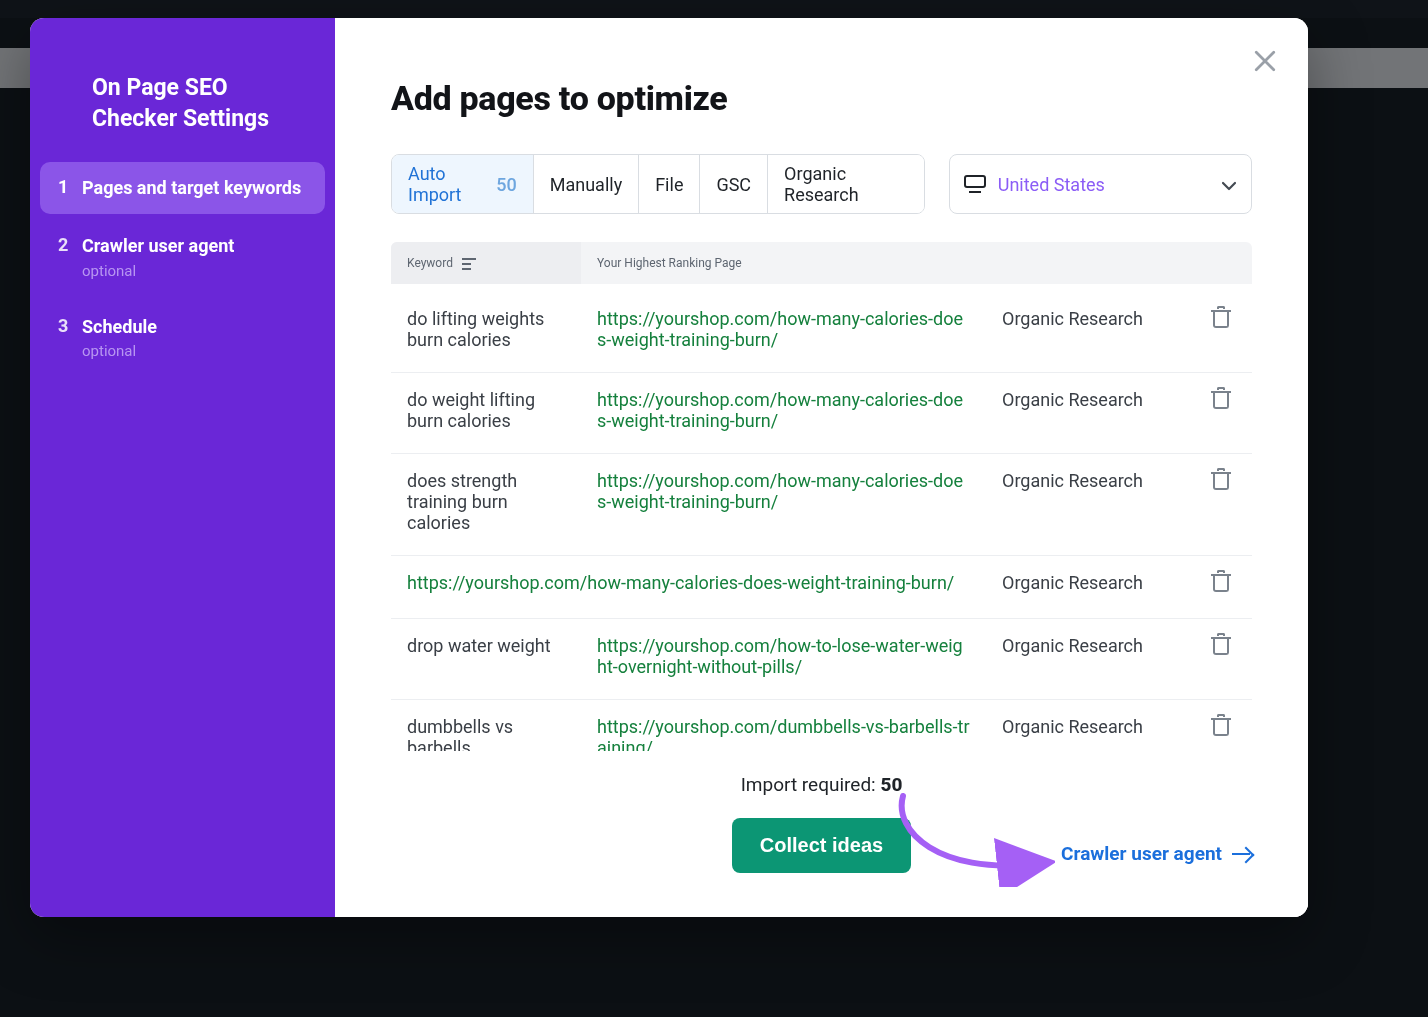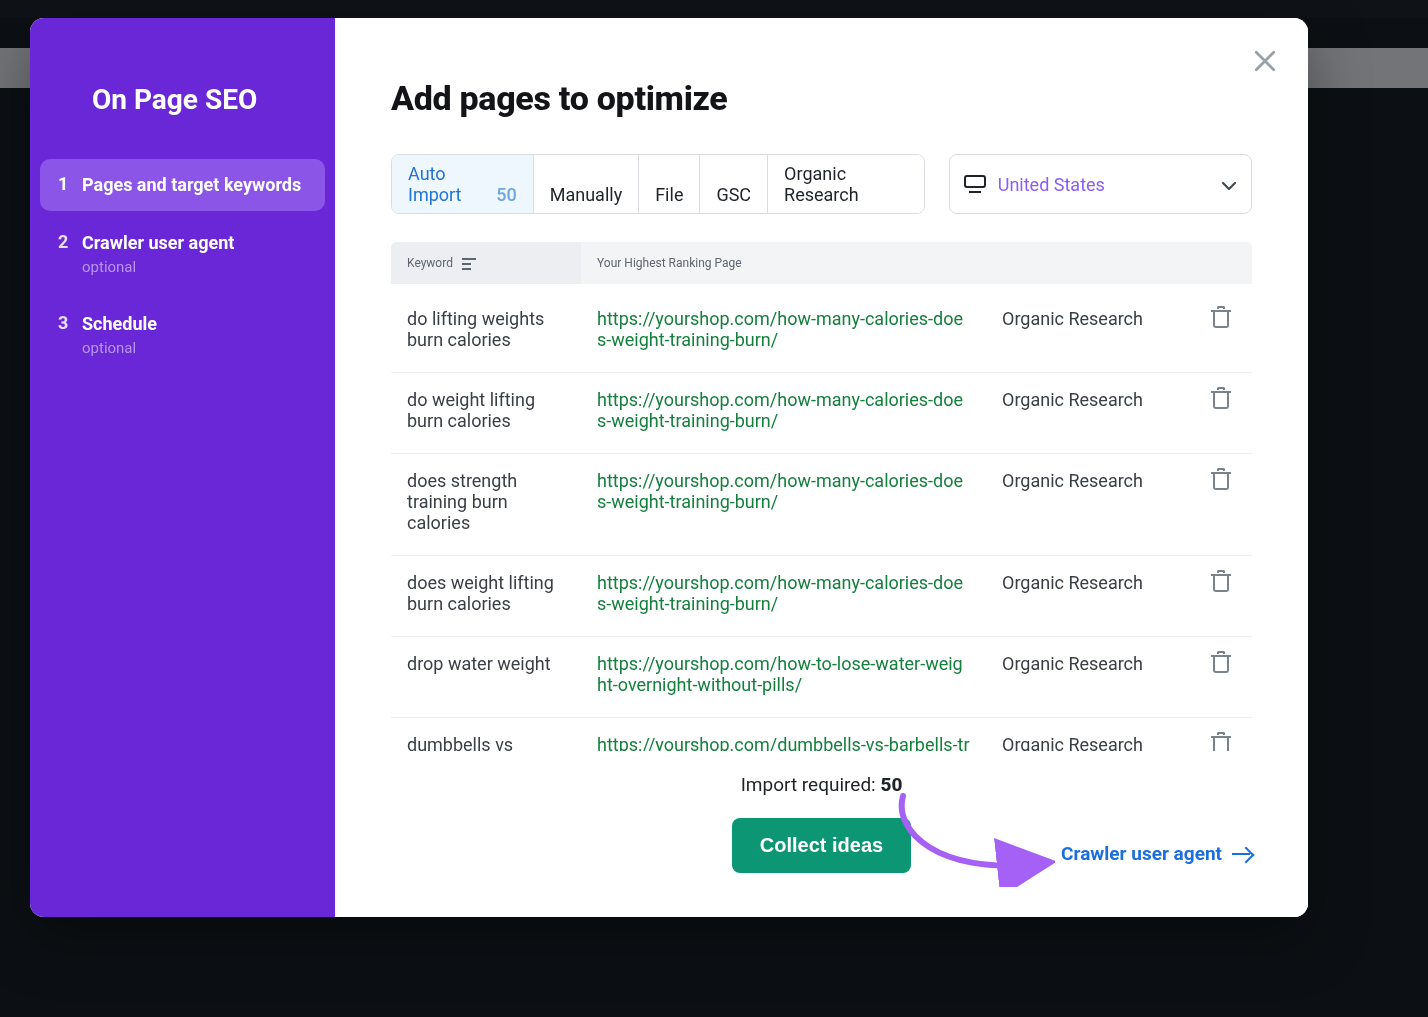--- a/index.html
+++ b/index.html
@@ -40,26 +40,25 @@
 
   
   .sidebar {
     width: 305px;
     background: #6b27d8;
     background: linear-gradient(#6a27d7,#6a27d7);
     color: #fff;
     padding: 54px 0 32px 0;
   }
   .sidebar-title {
-    font-size: 28px;
+    font-size: 23px;
     font-weight: 700;
     line-height: 1.35;
-    padding: 0 38px 40px 62px;
+    padding: 0 38px 28px 62px;
     text-indent: 0;
-    margin-top: 9px;
   }
   .sidebar-title span { display:block; }
   .step-list { padding: 0 10px; }
   .step {
     display: flex;
     padding: 14px 16px 14px 18px;
     border-radius: 10px;
     margin-bottom: 6px;
   }
   .step.active {
@@ -129,21 +128,21 @@
     border-radius: 8px;
     overflow: hidden;
   }
   .tab {
     padding: 8px 16px;
     font-size: 18px;
     color: #1f2328;
     border-right: 1px solid #d9dde2;
     background: #fff;
     cursor: pointer;
-    display:flex; align-items:flex-end; gap:8px;
+    display:flex; align-items:center; gap:8px;
   }
   .tab:last-child { border-right: none; }
   .tab.active {
     background: #eef6fe;
     color: #2173d6;
   }
   .tab .count {
     color: #7f8a97;
     font-weight: 500;
   }
@@ -298,20 +297,21 @@
   <div class="backdrop-top"></div>
   <div class="backdrop-graybar"></div>
   <div class="backdrop-overlay"></div>
 </div>
 
 <div class="modal">
 
   <aside class="sidebar">
     <div class="sidebar-title">
       <span>On Page SEO</span>
+      <span>Checker Settings</span>
     </div>
     <div class="step-list">
       <div class="step active">
         <div class="step-num">1</div>
         <div class="step-label">Pages and target keywords</div>
       </div>
       <div class="step">
         <div class="step-num">2</div>
         <div class="step-label">
           <span>Crawler user agent</span>
@@ -391,21 +391,20 @@
               <div class="cell src">Organic Research</div>
               <div class="cell del"><span class="trash"><span class="lid"></span></span></div>
             </div>
             <div class="row">
               <div class="cell kw">does strength training burn calories</div>
               <div class="cell page">https://yourshop.com/how-many-calories-does-weight-training-burn/</div>
               <div class="cell src">Organic Research</div>
               <div class="cell del"><span class="trash"><span class="lid"></span></span></div>
             </div>
             <div class="row">
-              <div class="cell kw">does weight lifting burn calories</div>
               <div class="cell page">https://yourshop.com/how-many-calories-does-weight-training-burn/</div>
               <div class="cell src">Organic Research</div>
               <div class="cell del"><span class="trash"><span class="lid"></span></span></div>
             </div>
             <div class="row">
               <div class="cell kw">drop water weight</div>
               <div class="cell page">https://yourshop.com/how-to-lose-water-weight-overnight-without-pills/</div>
               <div class="cell src">Organic Research</div>
               <div class="cell del"><span class="trash"><span class="lid"></span></span></div>
             </div>

